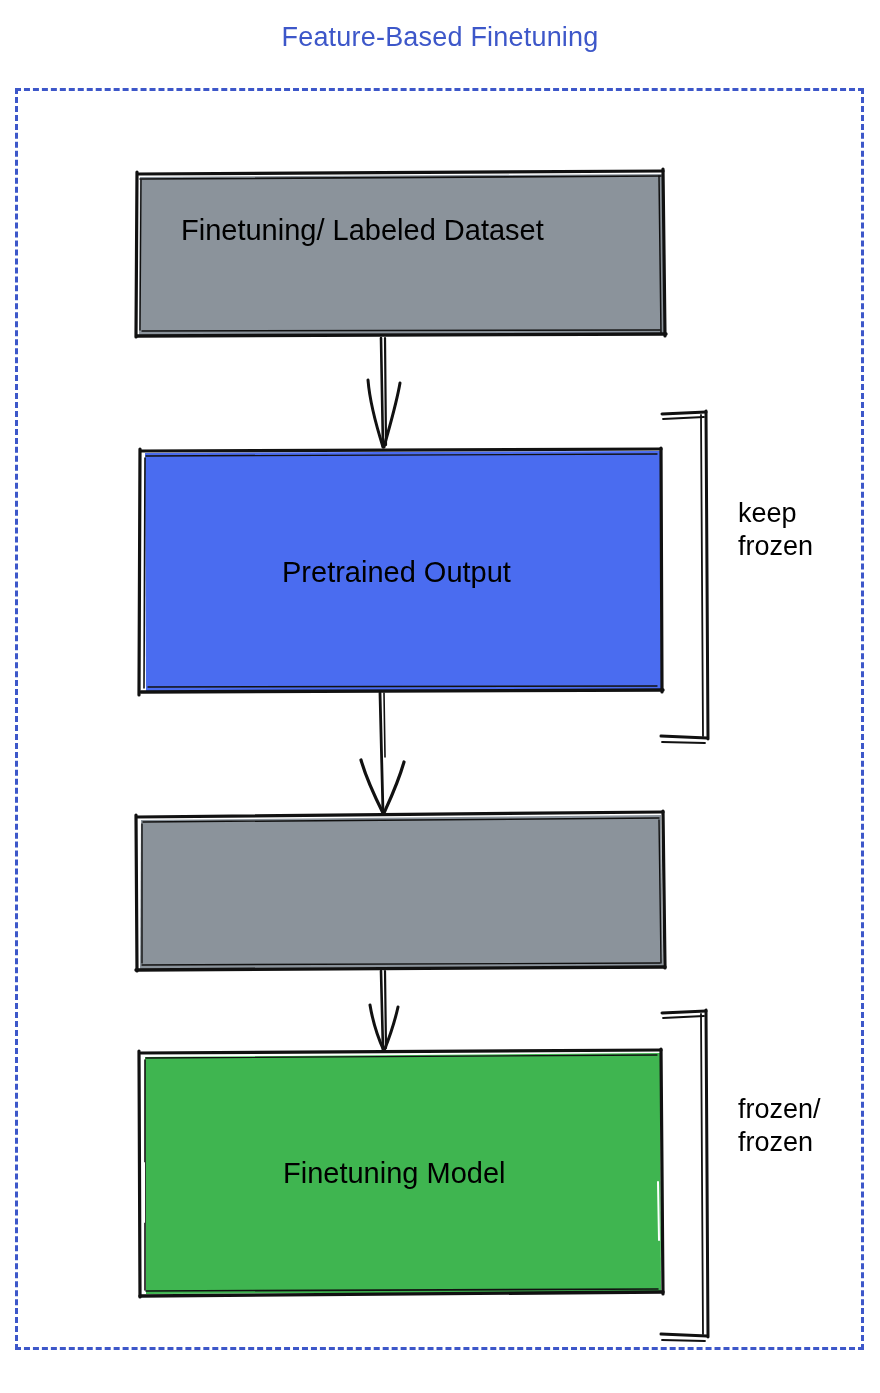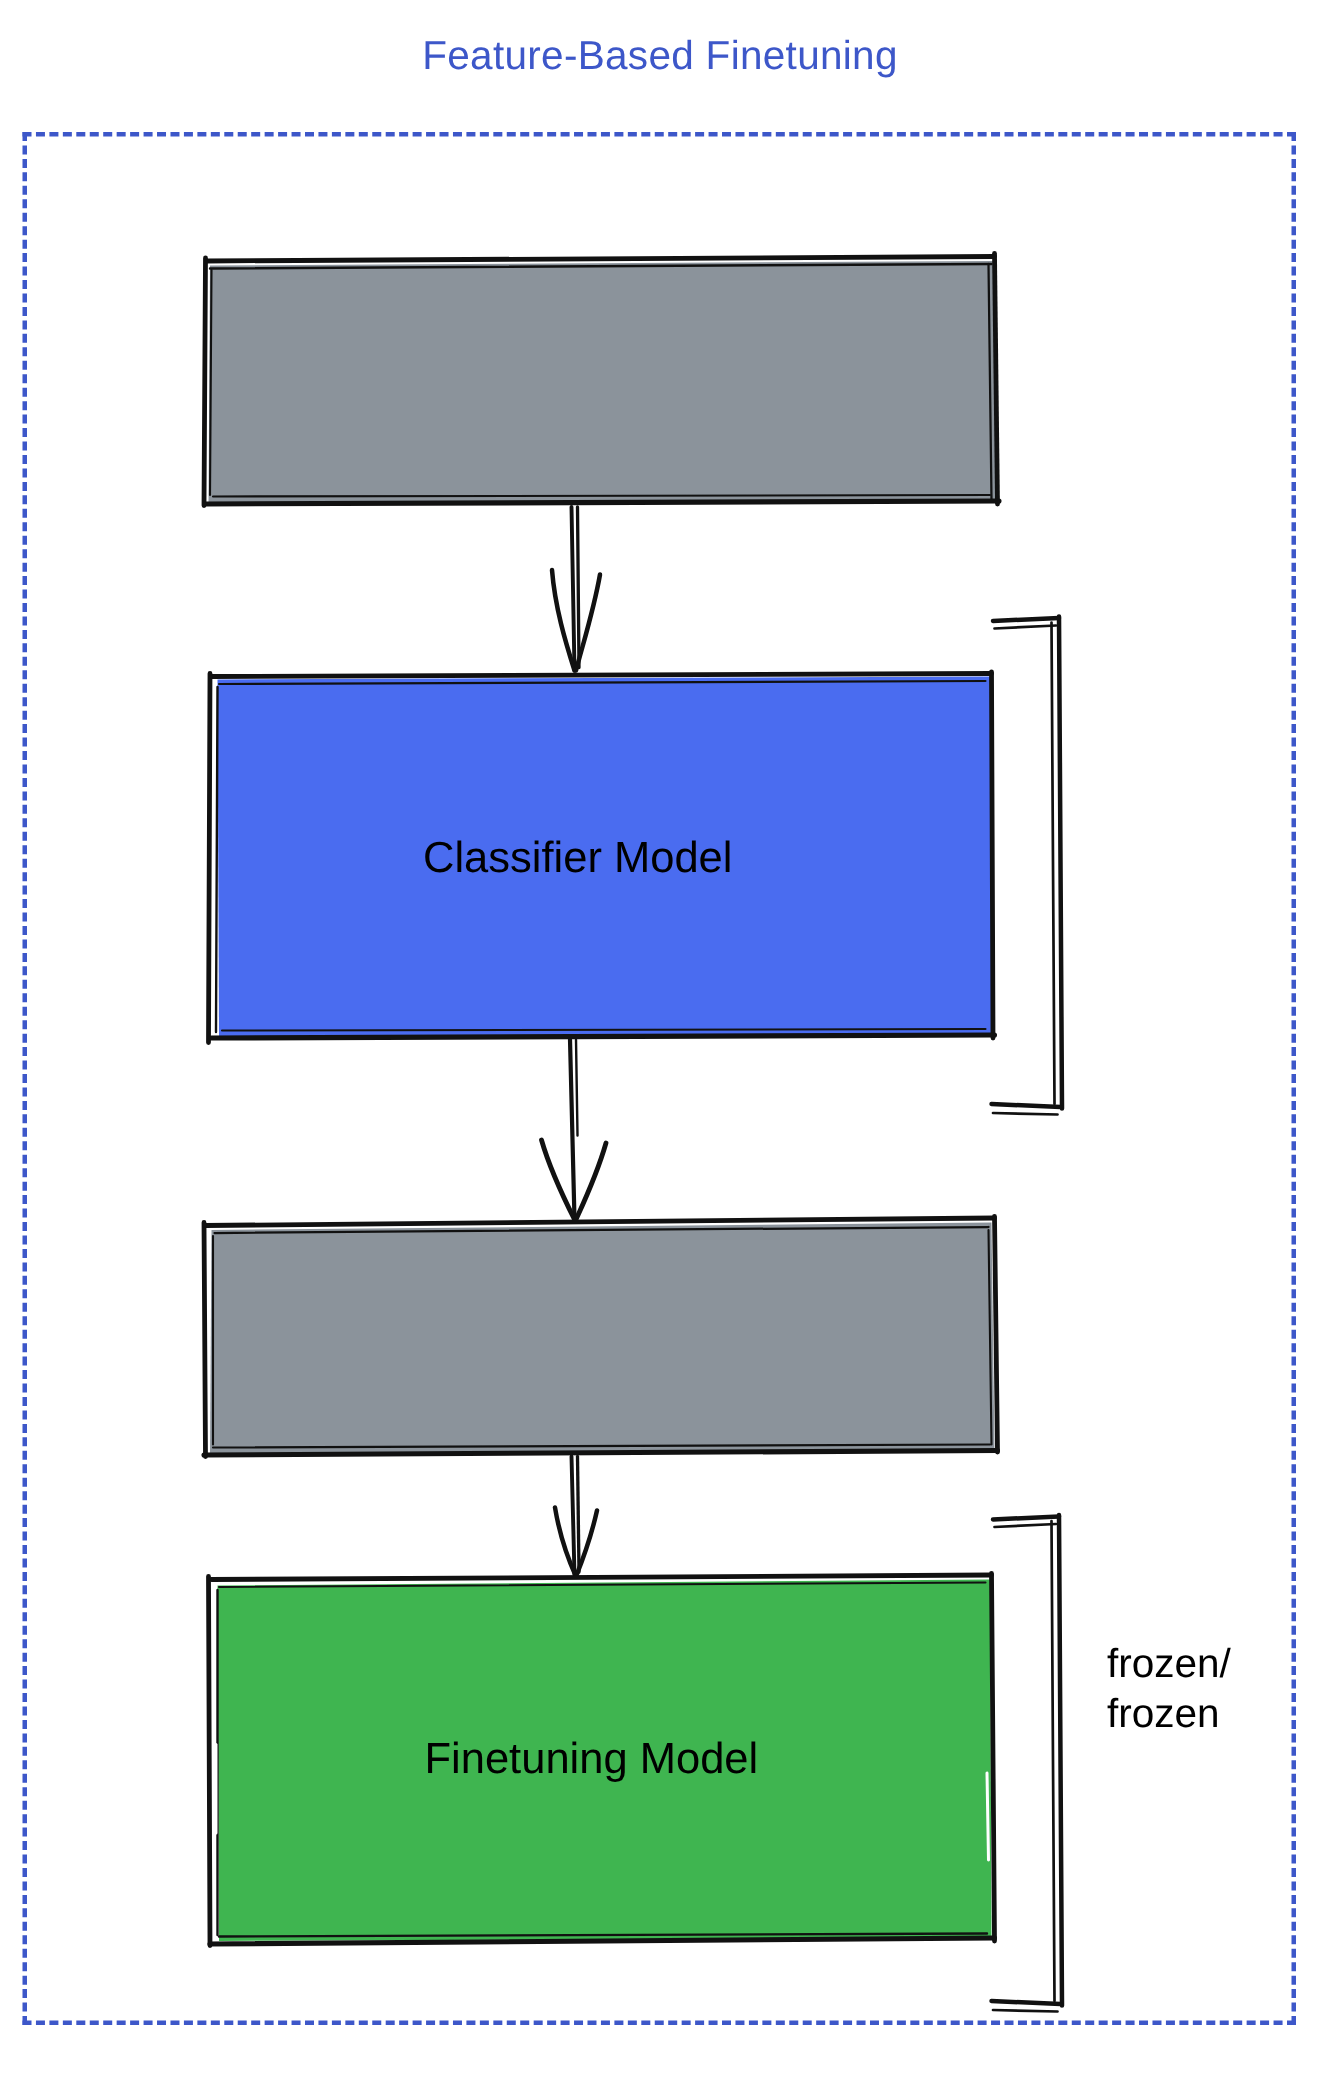--- a/index.html
+++ b/index.html
@@ -156,25 +156,30 @@
       <path d="M662,1013 L706,1011" fill="none" stroke="#111111" stroke-width="3" stroke-linecap="round"></path>
       <path d="M663,1018 L704,1016" fill="none" stroke="#111111" stroke-width="1.8" stroke-linecap="round"></path>
       <path d="M706,1010 L708,1337" fill="none" stroke="#111111" stroke-width="3" stroke-linecap="round"></path>
       <path d="M701,1014 L703,1334" fill="none" stroke="#111111" stroke-width="1.8" stroke-linecap="round"></path>
       <path d="M661,1334 L707,1336" fill="none" stroke="#111111" stroke-width="3" stroke-linecap="round"></path>
       <path d="M662,1340 L705,1341" fill="none" stroke="#111111" stroke-width="1.8" stroke-linecap="round"></path>
     </g>
 
   </svg>
 
+  <div class="node-label" style="left:181px; top:214px;">Finetuning/ Labeled Dataset</div>
 
-  <div class="node-label" style="left:282px; top:556px;">Classifier Model</div>
+  <div class="node-label" style="left:282px; top:556px;">Pretrained Output</div>
 
 
   <div class="node-label" style="left:283px; top:1157px;">Finetuning Model</div>
 
+  <div class="side-label" style="left:738px; top:497px;">
+    <div>keep</div>
+    <div>frozen</div>
+  </div>
 
   <div class="side-label" style="left:738px; top:1093px;">
     <div>frozen/</div>
     <div>frozen</div>
   </div>
 
 </div>
 
 </body></html>

